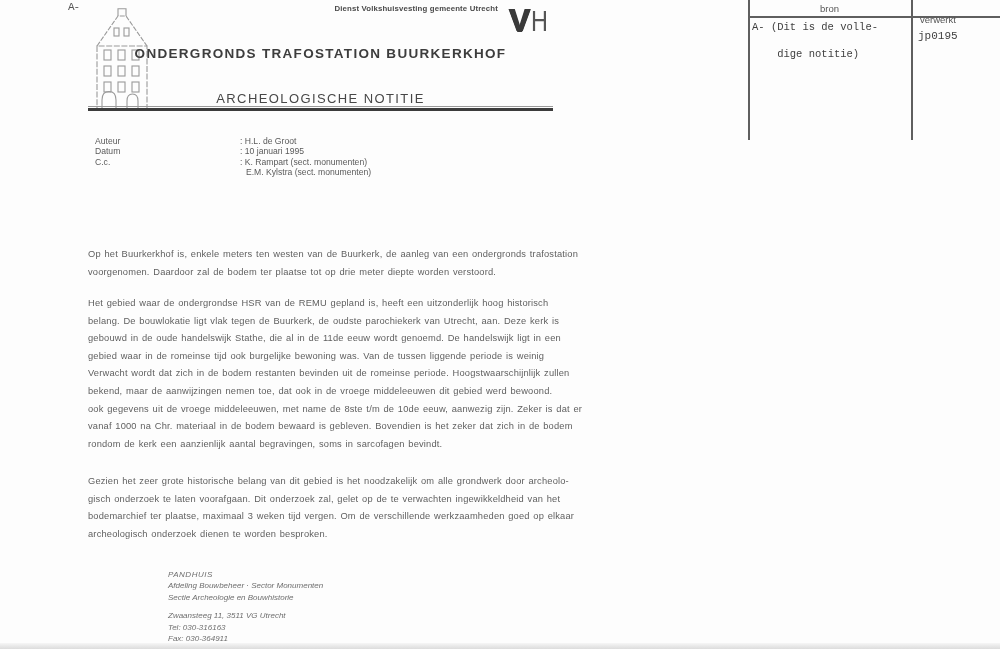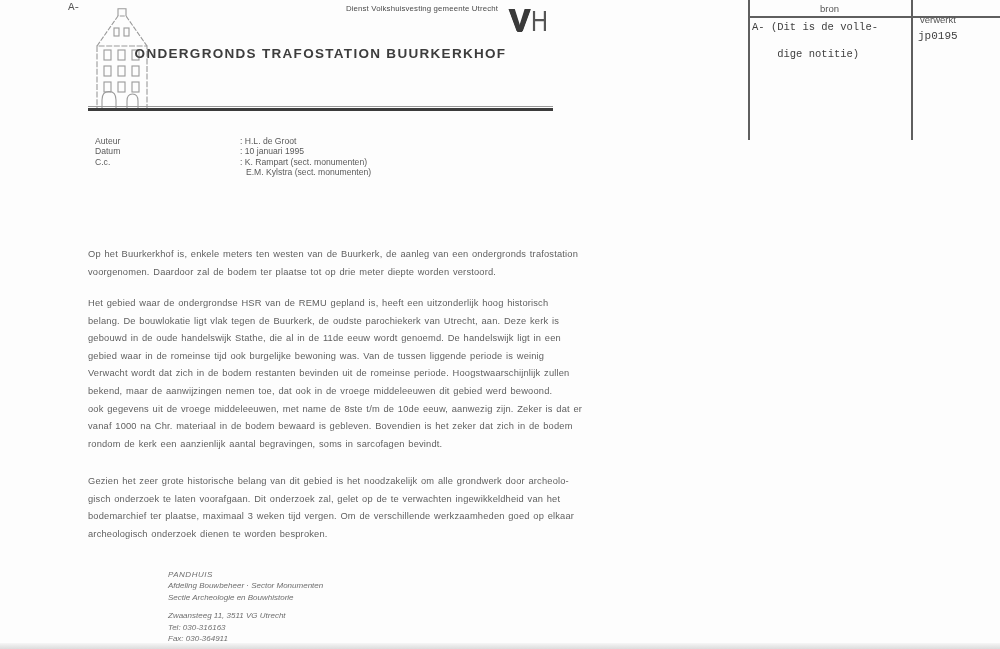--- a/index.html
+++ b/index.html
@@ -10,21 +10,21 @@
   .mono{font-family:"Liberation Mono","DejaVu Sans Mono",monospace;}
 
   
   .corner-mark{position:absolute;left:68px;top:1px;font-size:11px;color:#555;letter-spacing:-1px;}
 
   
   .building{position:absolute;left:88px;top:8px;}
 
   
   .agency{position:absolute;left:240px;top:4px;width:258px;text-align:right;
-    font-size:7.8px;font-weight:normal;color:#4a4a4a;letter-spacing:.15px;}
+    font-size:7.8px;font-weight:bold;color:#4a4a4a;letter-spacing:.15px;}
   .vh-logo{position:absolute;left:509px;top:4px;height:34px;display:flex;align-items:flex-start;}
   .logo-v{font-size:32px;line-height:32px;font-weight:bold;color:#3a3a3a;
     text-shadow:.7px 0 0 #3a3a3a,-.7px 0 0 #3a3a3a,0 .5px 0 #3a3a3a;}
   .logo-h{font-size:30px;line-height:33px;font-weight:normal;color:#555;
     display:inline-block;transform:scaleX(.78);transform-origin:left top;margin-left:1px;}
 
   
   .doc-title{position:absolute;left:88px;top:46px;width:465px;text-align:center;
     font-size:13.5px;font-weight:bold;letter-spacing:1.3px;color:#3d3d3d;}
   .doc-subtitle-wrap{position:absolute;left:88px;top:89px;width:465px;text-align:center;}
@@ -92,20 +92,23 @@
     <path d="M39,102 L39,93 Q39,86 44.5,86 Q50,86 50,93 L50,102"></path>
   </svg>
 
   <div class="agency">Dienst Volkshuisvesting gemeente Utrecht</div>
   <div class="vh-logo">
     <span class="logo-v">V</span>
     <span class="logo-h">H</span>
   </div>
 
   <div class="doc-title">ONDERGRONDS TRAFOSTATION BUURKERKHOF</div>
+  <div class="doc-subtitle-wrap">
+    <span class="doc-subtitle">ARCHEOLOGISCHE NOTITIE</span>
+  </div>
   <div class="rule-thin"></div>
   <div class="rule-thick"></div>
 
   <div class="tbl-vline tbl-vline-left"></div>
   <div class="tbl-vline tbl-vline-mid"></div>
   <div class="tbl-hline"></div>
   <div class="tbl-h1">bron</div>
   <div class="tbl-h2">verwerkt</div>
   <div class="tbl-note mono"><span>A- (Dit is de volle-</span><br>
     <span>dige notitie)</span></div>

